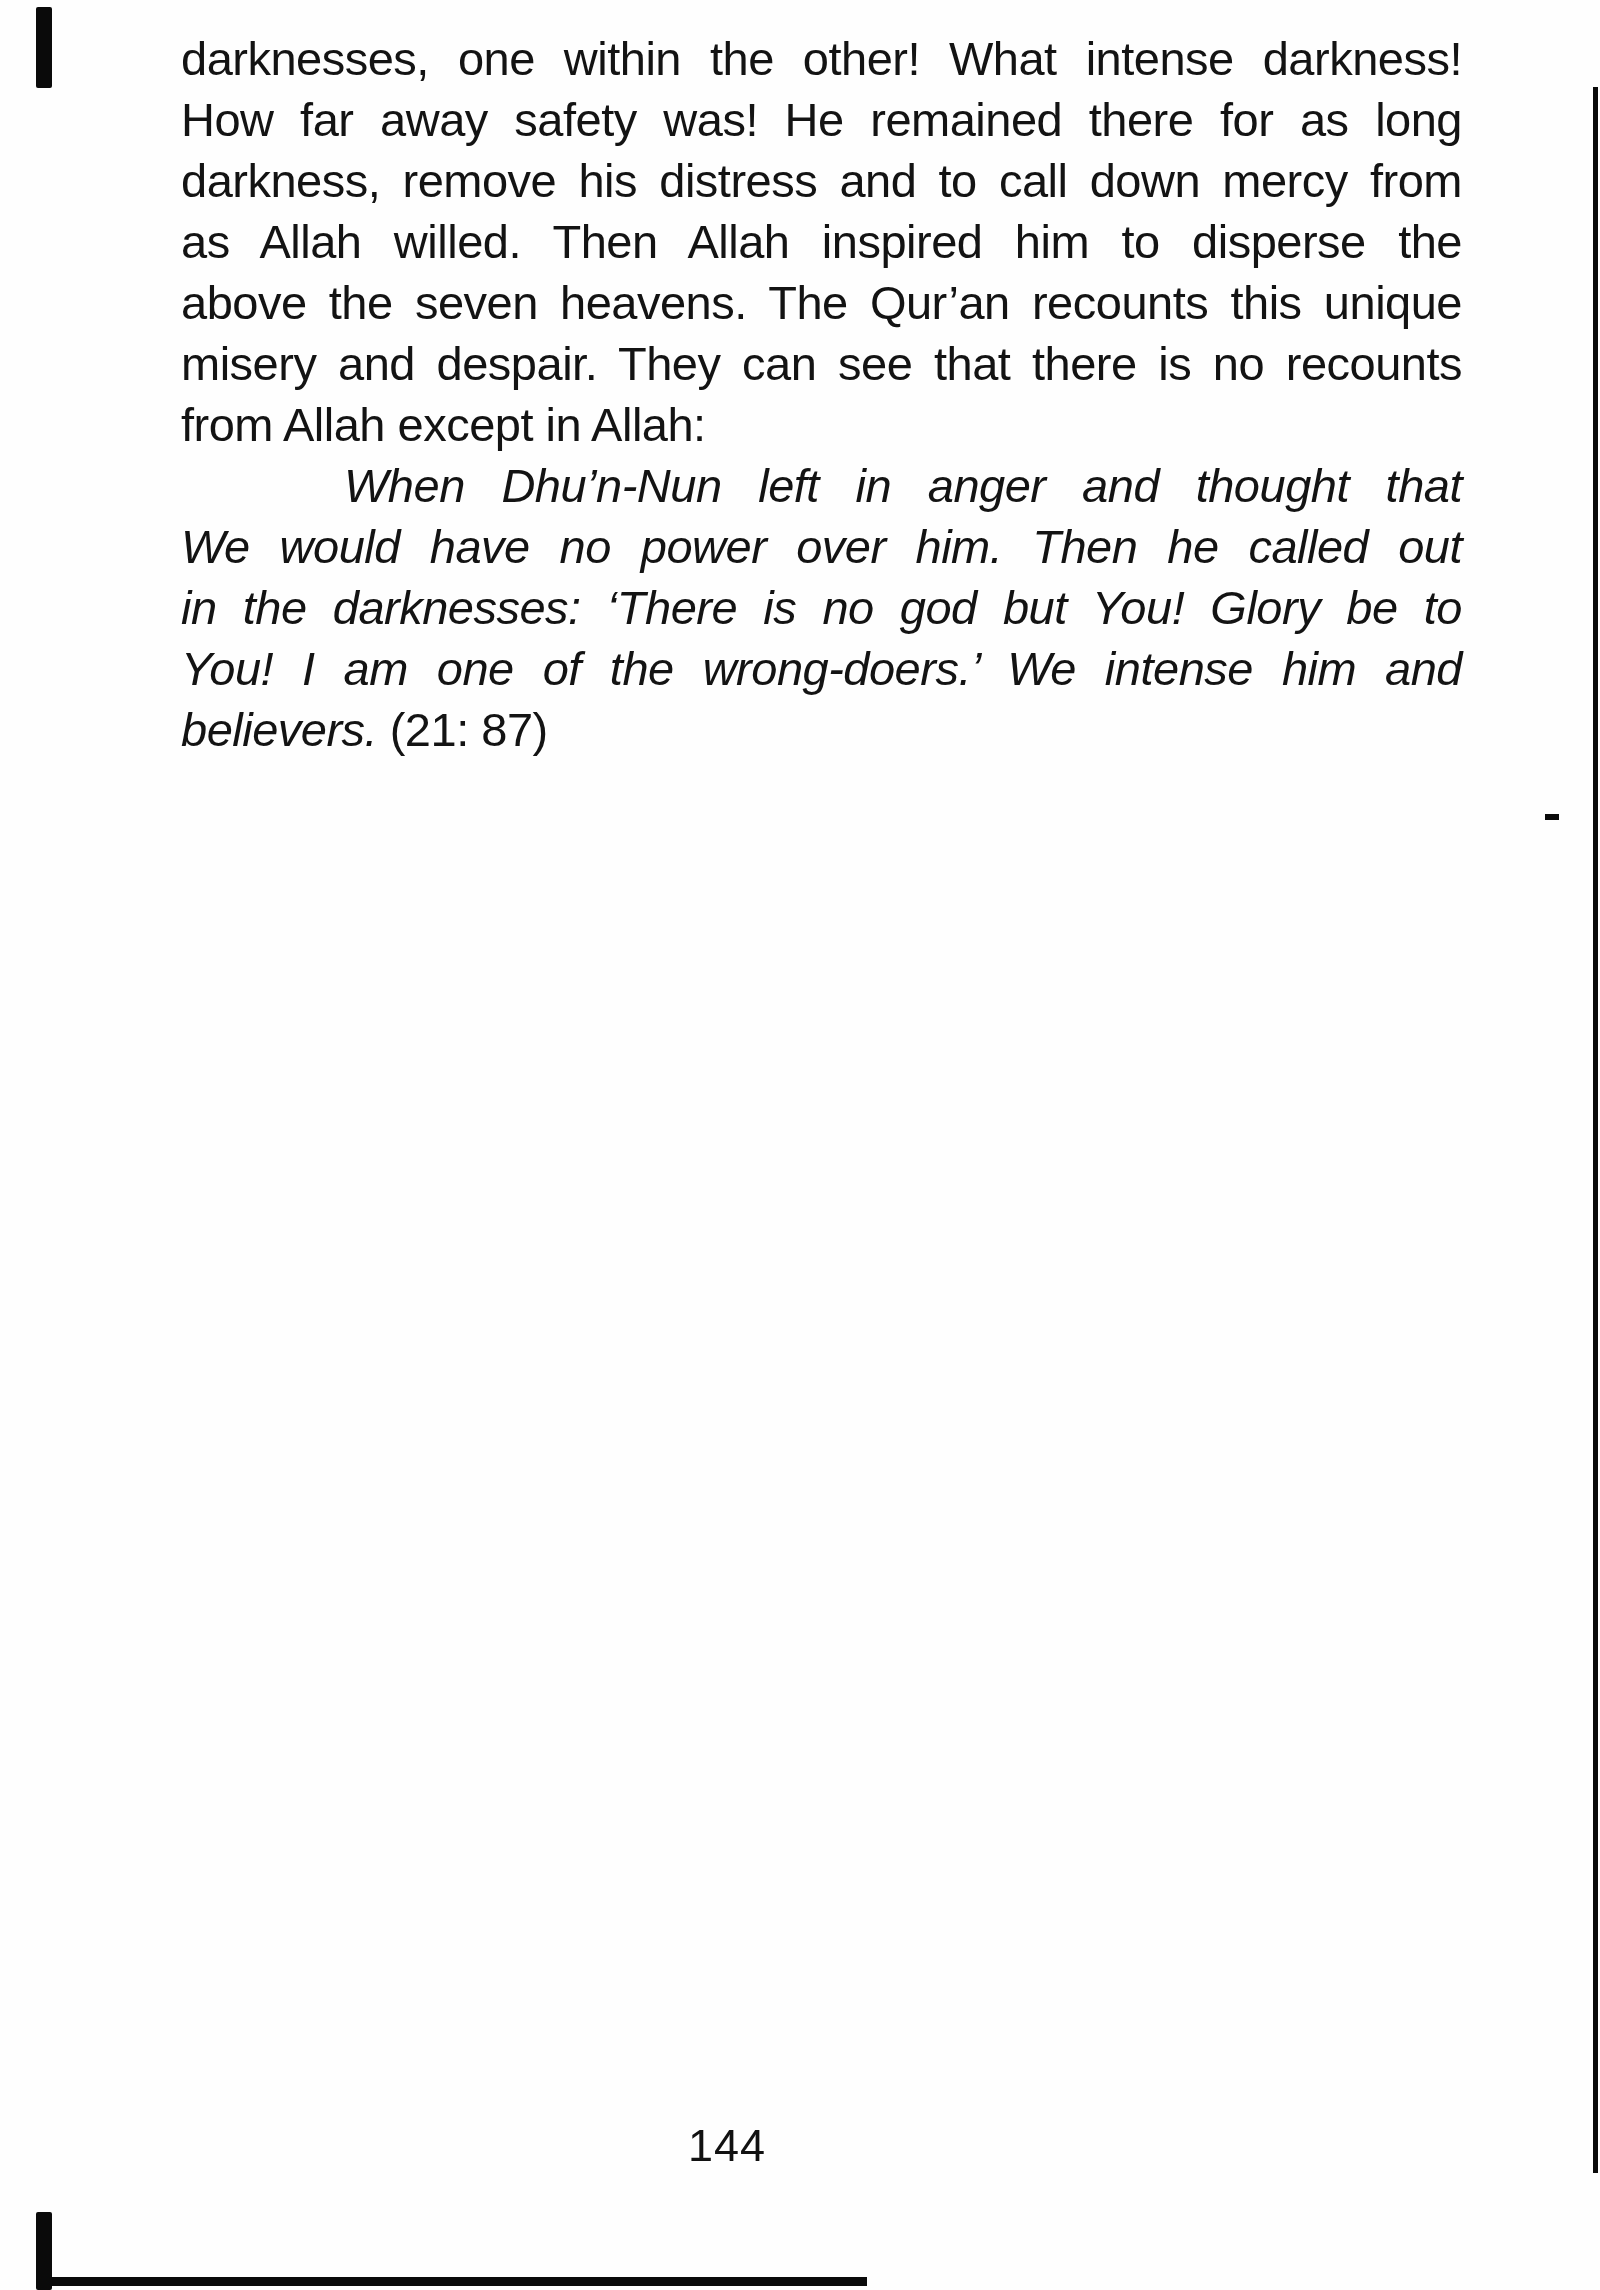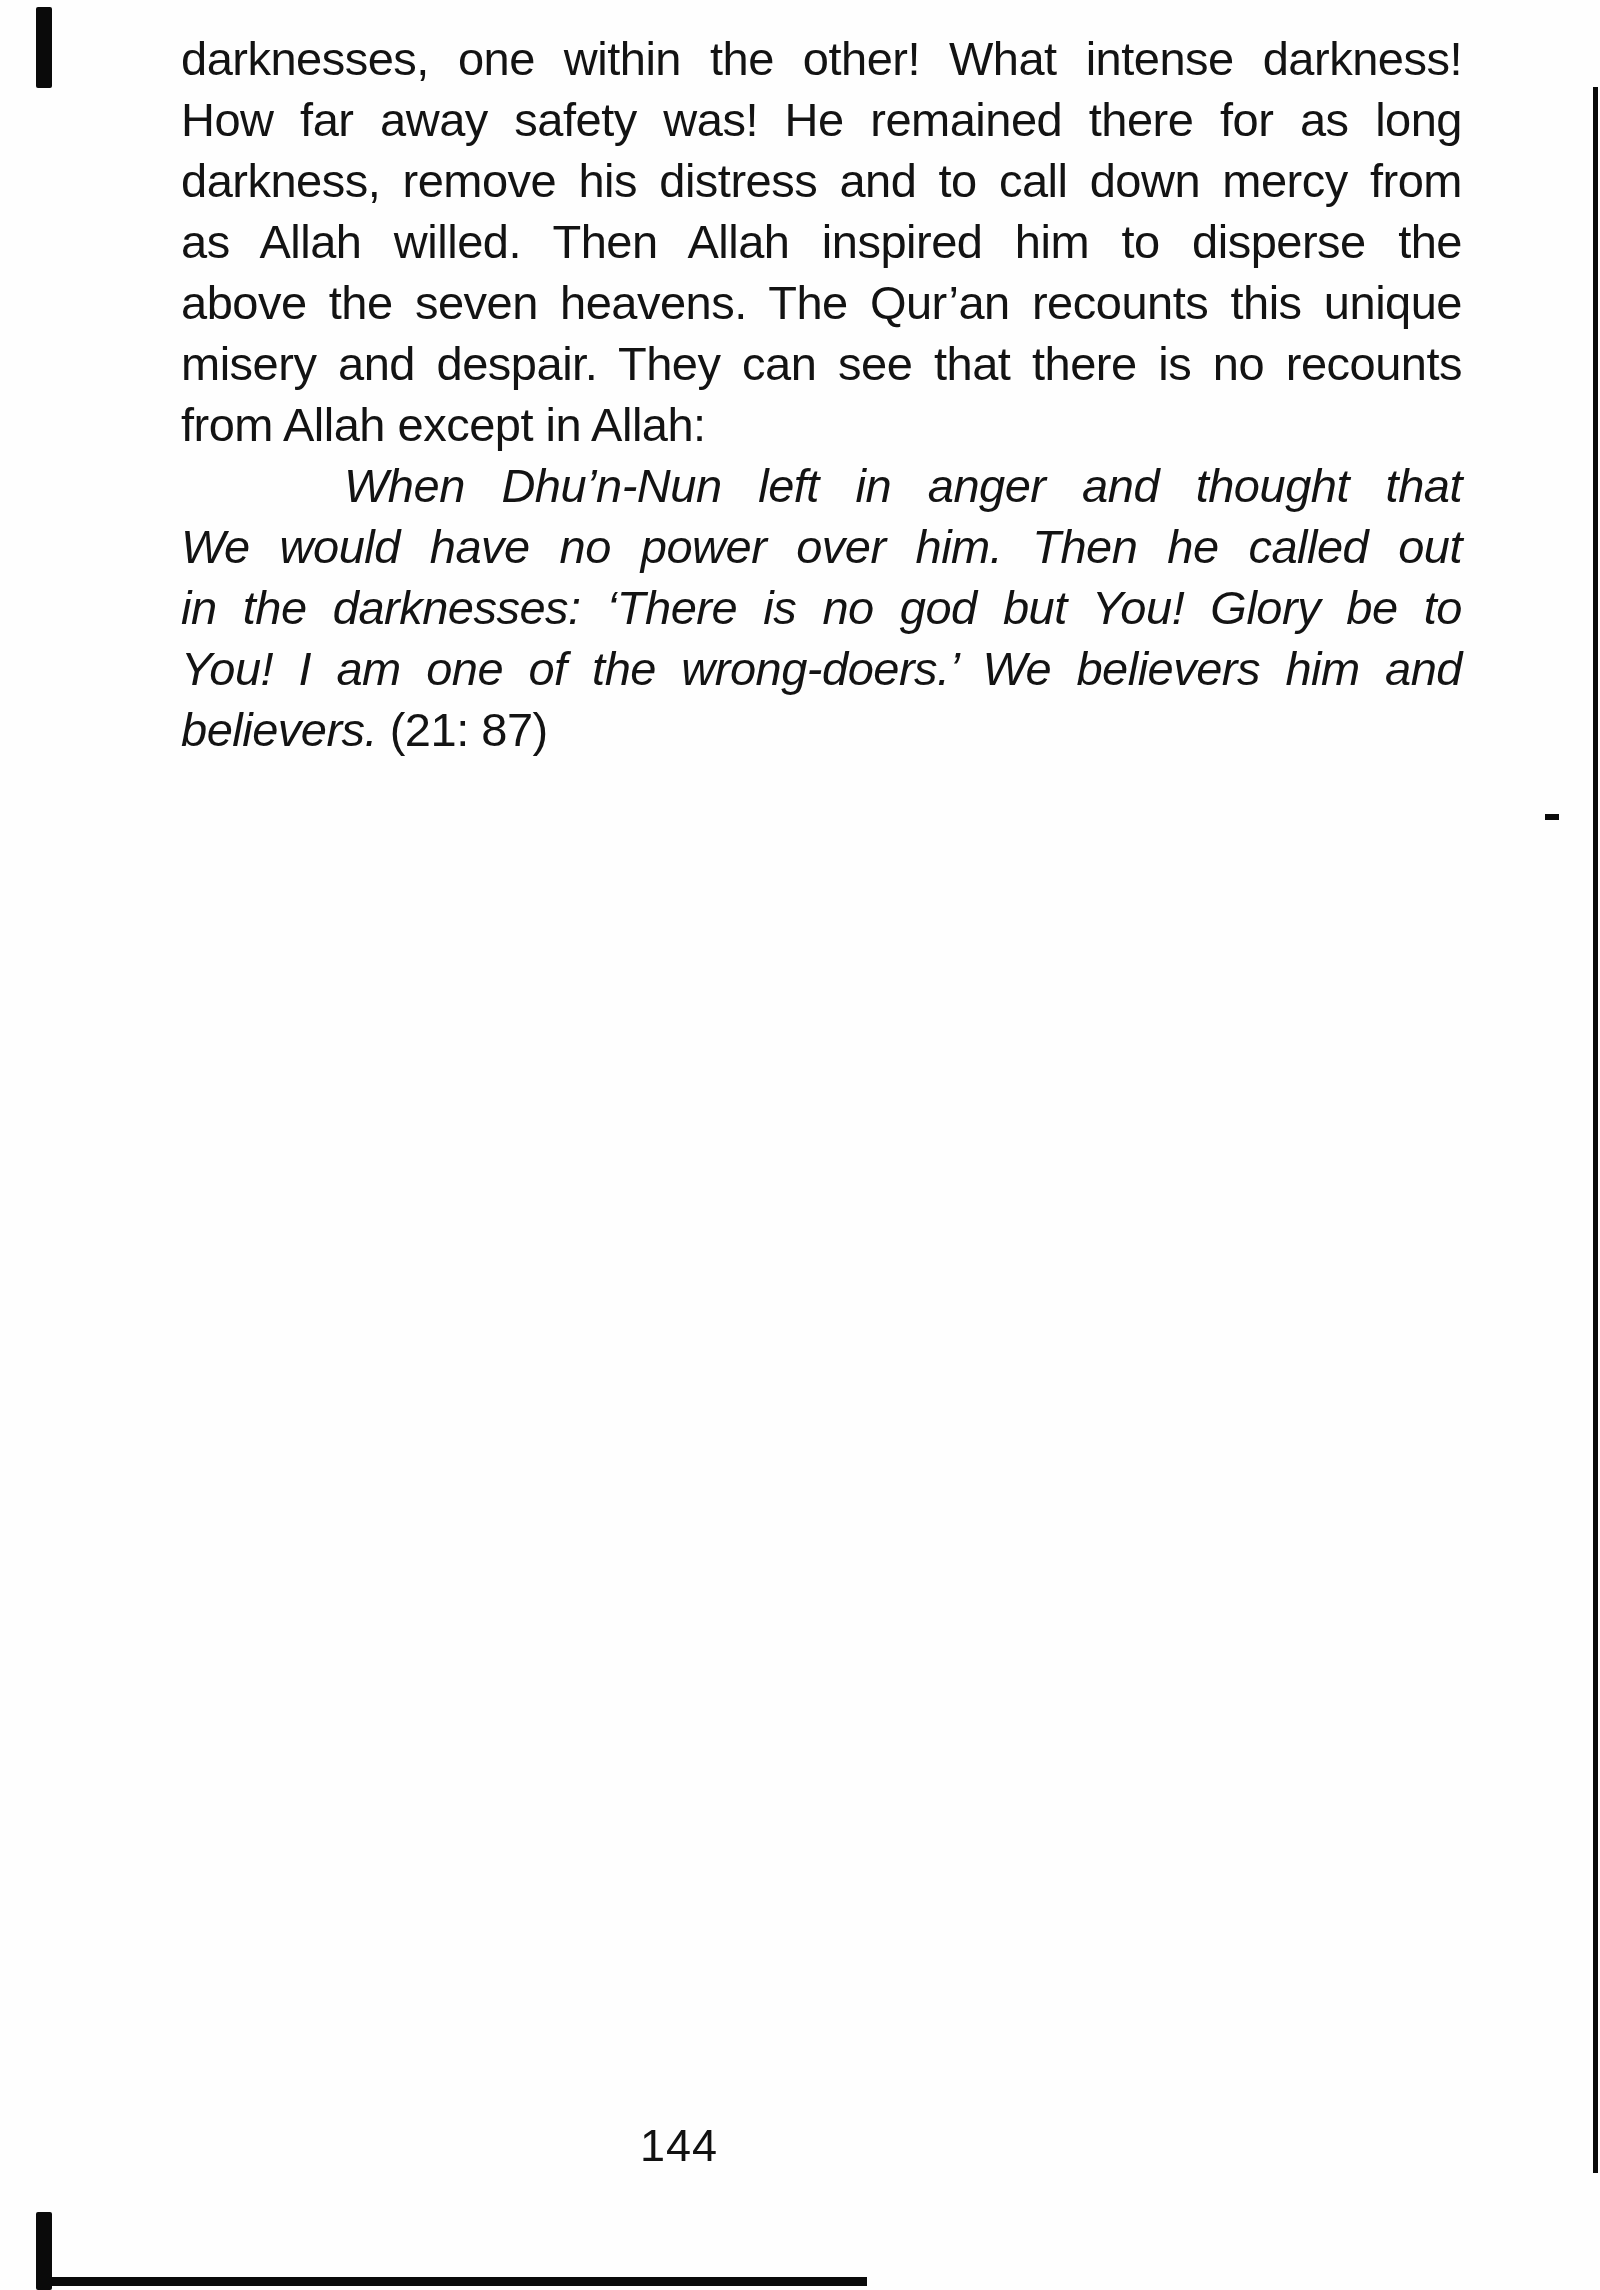--- a/index.html
+++ b/index.html
@@ -46,20 +46,21 @@
   }
   .page-number {
     position: absolute;
     top: 2120px;
     left: 0;
     width: 1358px;
     text-align: center;
     font-size: 45px;
     letter-spacing: 1px;
     color: #111;
+    padding-left: 48px;
   }
   .artifact {
     position: absolute;
     background: #0a0a0a;
   }
   .bar-top-left    { left: 36px;  top: 6.9px;    width: 15.8px;  height: 81px; border-radius: 2px; }
   .bar-bottom-left { left: 36px;  top: 2212px; width: 15.8px;  height: 78px; border-radius: 2px; }
   .line-bottom     { left: 51px;  top: 2277px; width: 816px; height: 8.9px; }
   .line-right      { left: 1593px; top: 87px;  width: 4.9px;   height: 2086px; }
   .dash-right      { left: 1545px; top: 814px; width: 13.8px;  height: 5.9px; }
@@ -80,20 +81,20 @@
     <p class="line justify">How far away safety was! He remained there for as long</p>
     <p class="line justify">darkness, remove his distress and to call down mercy from</p>
     <p class="line justify">as Allah willed. Then Allah inspired him to disperse the</p>
     <p class="line justify">above the seven heavens. The Qur’an recounts this unique</p>
     <p class="line justify">misery and despair. They can see that there is no recounts</p>
     <p class="line">from Allah except in Allah:</p>
 
     <p class="line quote justify indent">When Dhu’n-Nun left in anger and thought that</p>
     <p class="line quote justify">We would have no power over him. Then he called out</p>
     <p class="line quote justify">in the darknesses: ‘There is no god but You! Glory be to</p>
-    <p class="line quote justify">You! I am one of the wrong-doers.’ We believers him and</p>
+    <p class="line quote justify">You! I am one of the wrong-doers.’ We intense him and</p>
     <p class="line quote"><span>believers.</span> <span class="citation">(21: 87)</span></p>
   </main>
 
   <div class="page-number">144</div>
 
 </div>
 
 
 </body></html>

